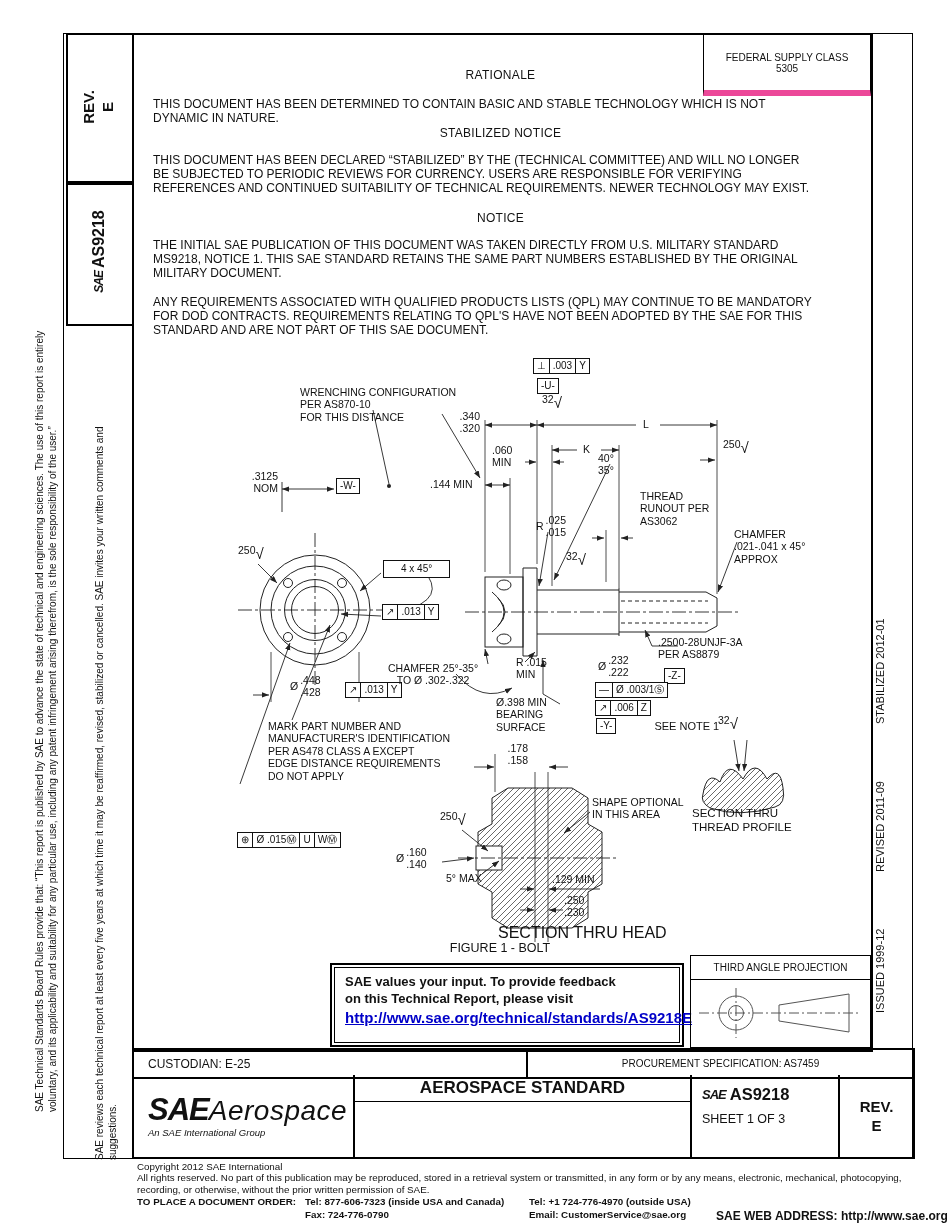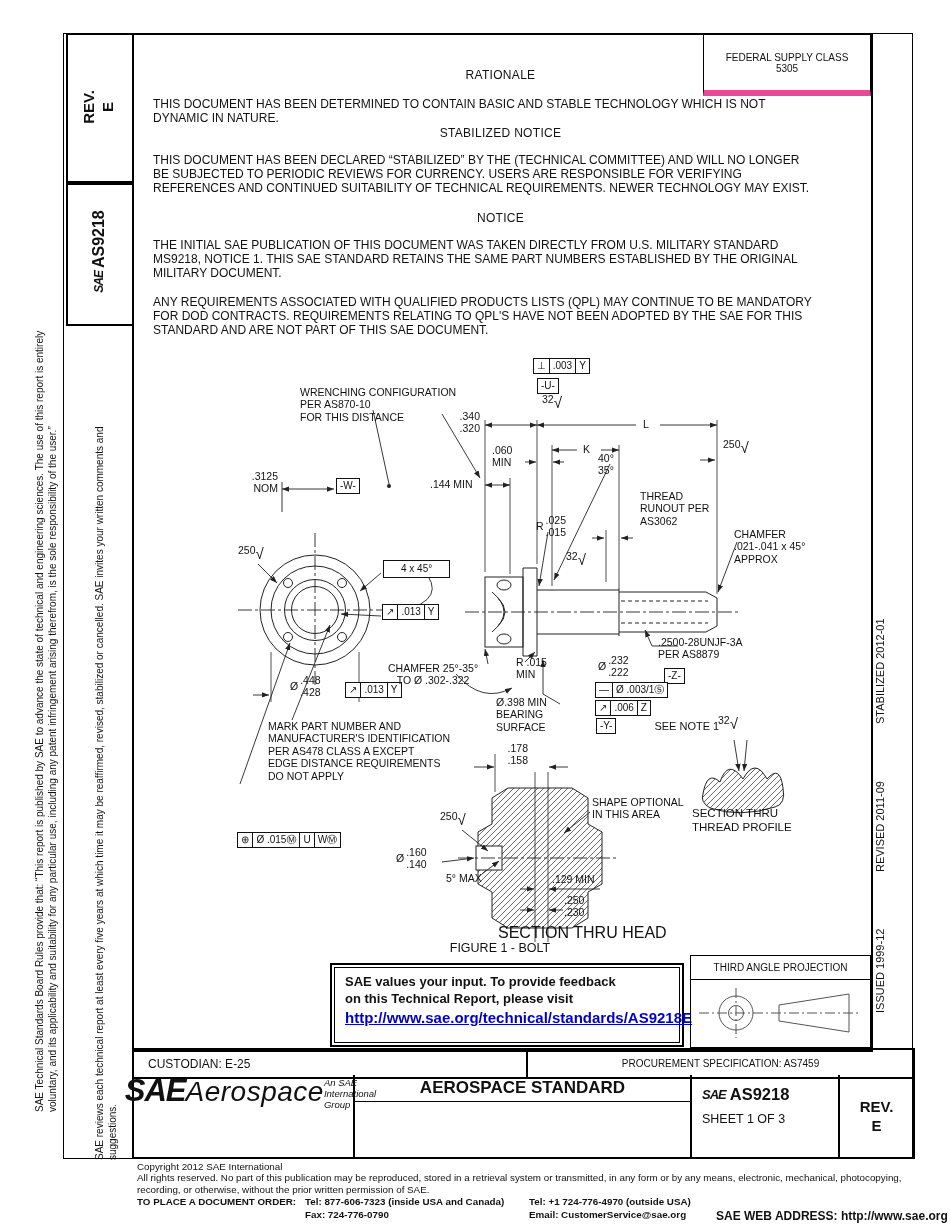--- a/index.html
+++ b/index.html
@@ -339,21 +339,21 @@
       <polygon points="88,25 158,14 158,52 88,41"></polygon>
     </svg>
   </div>
 
   <div class="abs" style="left:132px;top:1048px;width:779px;height:27px;border:2px solid #000;display:flex;">
     <div style="width:378px;border-right:2px solid #000;font-size:12px;display:flex;align-items:center;padding-left:14px;">CUSTODIAN: E-25</div>
     <div class="ctr" style="flex:1;font-size:10px;display:flex;align-items:center;justify-content:center;">PROCUREMENT SPECIFICATION: AS7459</div>
   </div>
 
   <div class="abs" style="left:132px;top:1075px;width:779px;height:82px;border:2px solid #000;border-top:none;display:flex;">
-    <div style="width:205px;border-right:2px solid #000;display:flex;justify-content:center;padding-left:14px;">
+    <div style="width:205px;border-right:2px solid #000;display:flex;flex-direction:column;justify-content:center;padding-left:14px;">
       <div style="line-height:1;">
         <span class="saelogo" style="font-size:31px;">SAE</span><span style="font-style:italic;font-size:28px;letter-spacing:.5px;">Aerospace</span>
       </div>
       <div style="font-style:italic;font-size:9.5px;margin-top:2px;">An SAE International Group</div>
     </div>
     <div style="width:335px;border-right:2px solid #000;display:flex;flex-direction:column;">
       <div class="ctr b" style="font-size:17px;border-bottom:1.5px solid #000;padding:3px 0;">AEROSPACE STANDARD</div>
     </div>
     <div style="width:136px;border-right:2px solid #000;padding:10px 0 0 10px;">
       <div style="display:flex;align-items:center;gap:4px;">

